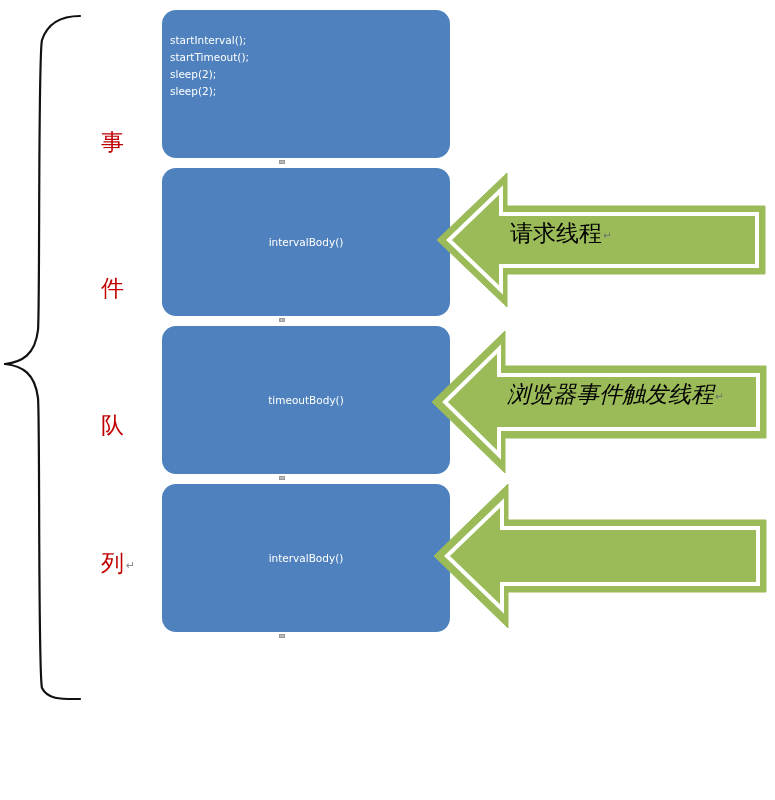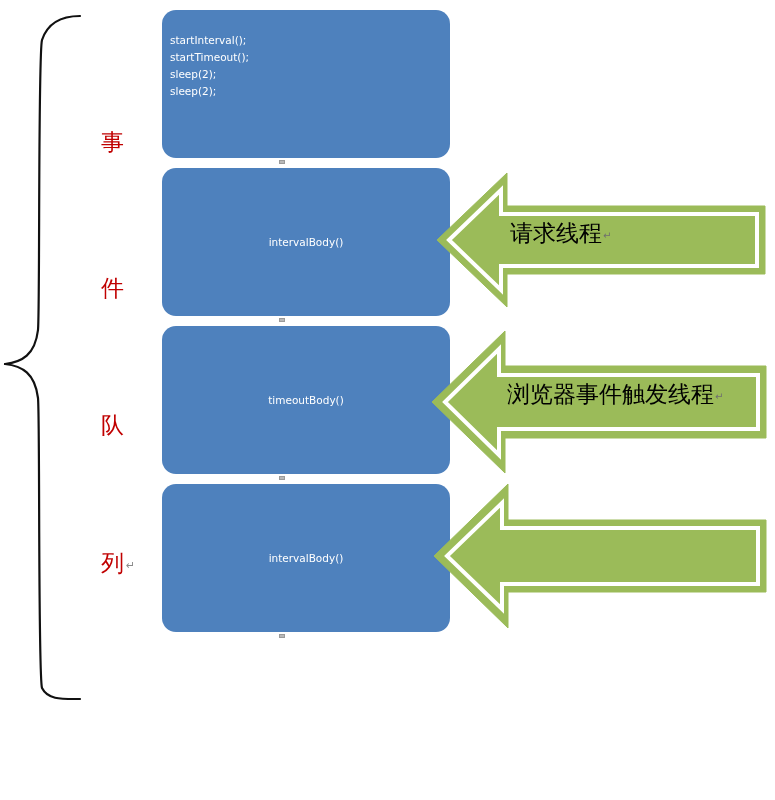--- a/index.html
+++ b/index.html
@@ -183,21 +183,21 @@
     <div class="arrow-label" style="left:75px; top:52px; font-size:23px;">
       <span>请求线程</span><span class="pilcrow">↵</span>
     </div>
   </div>
 
   <div class="arrow" style="left:430px; top:329px;">
     <svg width="338" height="148" viewBox="0 0 338 148" xmlns="http://www.w3.org/2000/svg">
       <path d="M 2 73 L 75 2 L 75 37 L 336 37 L 336 109 L 75 109 L 75 144 Z" fill="#9BBB59" stroke="#9BBB59" stroke-width="1"></path>
       <path d="M 15 73 L 69 20 L 69 46 L 328 46 L 328 100 L 69 100 L 69 126 Z" fill="none" stroke="#FFFFFF" stroke-width="4"></path>
     </svg>
-    <div class="arrow-label" style="left:77px; top:54px; font-size:23px;">
+    <div class="arrow-label" style="left:77px; top:54px; font-size:23px;font-style:italic;">
       <span>浏览器事件触发线程</span><span class="pilcrow">↵</span>
     </div>
   </div>
 
   <div class="arrow" style="left:432px; top:482px;">
     <svg width="336" height="148" viewBox="0 0 336 148" xmlns="http://www.w3.org/2000/svg">
       <path d="M 2 74 L 76 2 L 76 38 L 334 38 L 334 110 L 76 110 L 76 146 Z" fill="#9BBB59" stroke="#9BBB59" stroke-width="1"></path>
       <path d="M 15 74 L 70 21 L 70 46 L 326 46 L 326 102 L 70 102 L 70 127 Z" fill="none" stroke="#FFFFFF" stroke-width="4"></path>
     </svg>
   </div>

